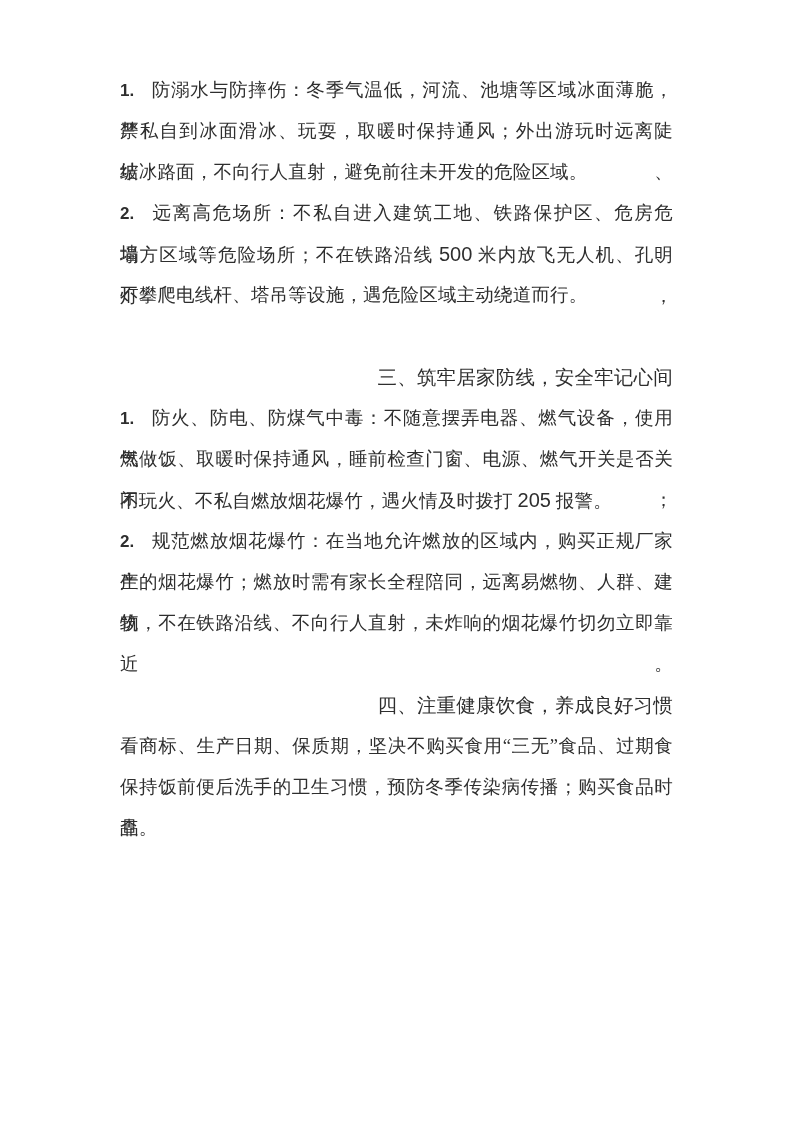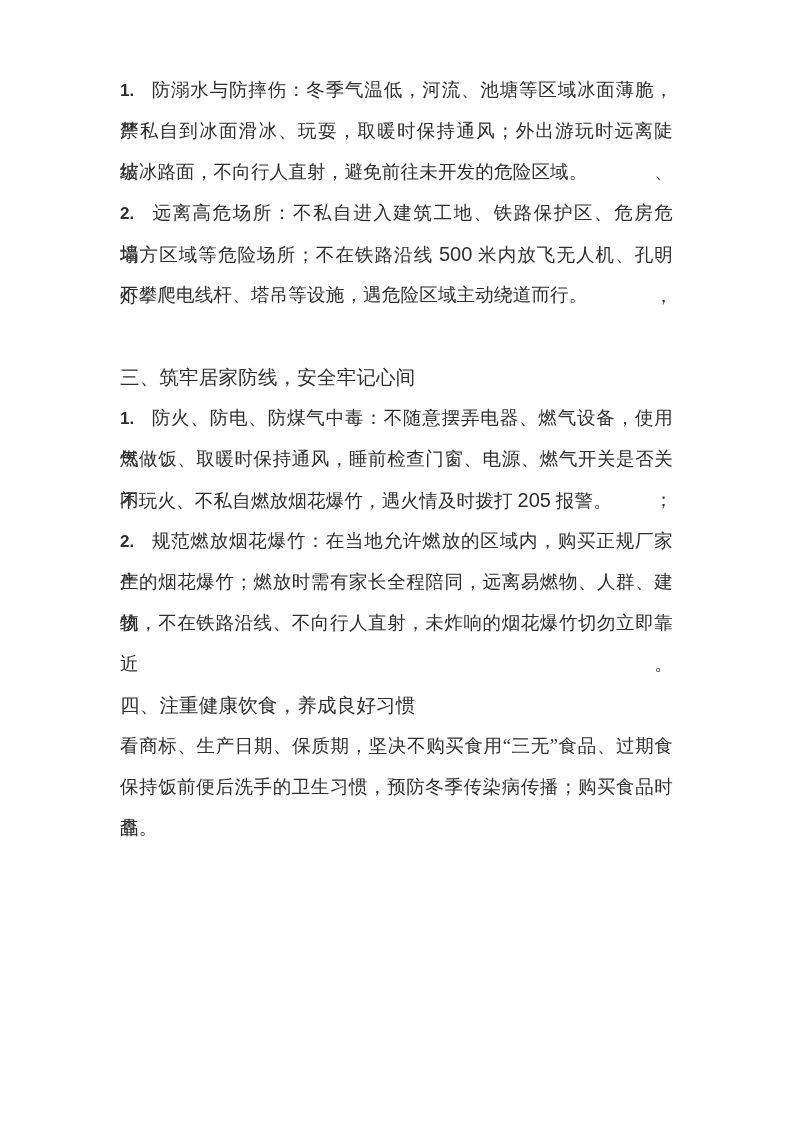--- a/index.html
+++ b/index.html
@@ -31,20 +31,21 @@
     overflow: visible;
   }
   
   .line.full {
     white-space: normal;
     text-align: justify;
     text-align-last: justify;
   }
   .heading {
     font-size: 19.5px;
+    text-align: right;
   }
   .num {
     display: inline-block;
     width: 31px;
     font-family: "Liberation Sans", "DejaVu Sans", sans-serif;
     font-size: 17px;
     font-weight: 600;
     letter-spacing: 0;
     vertical-align: baseline;
   }

